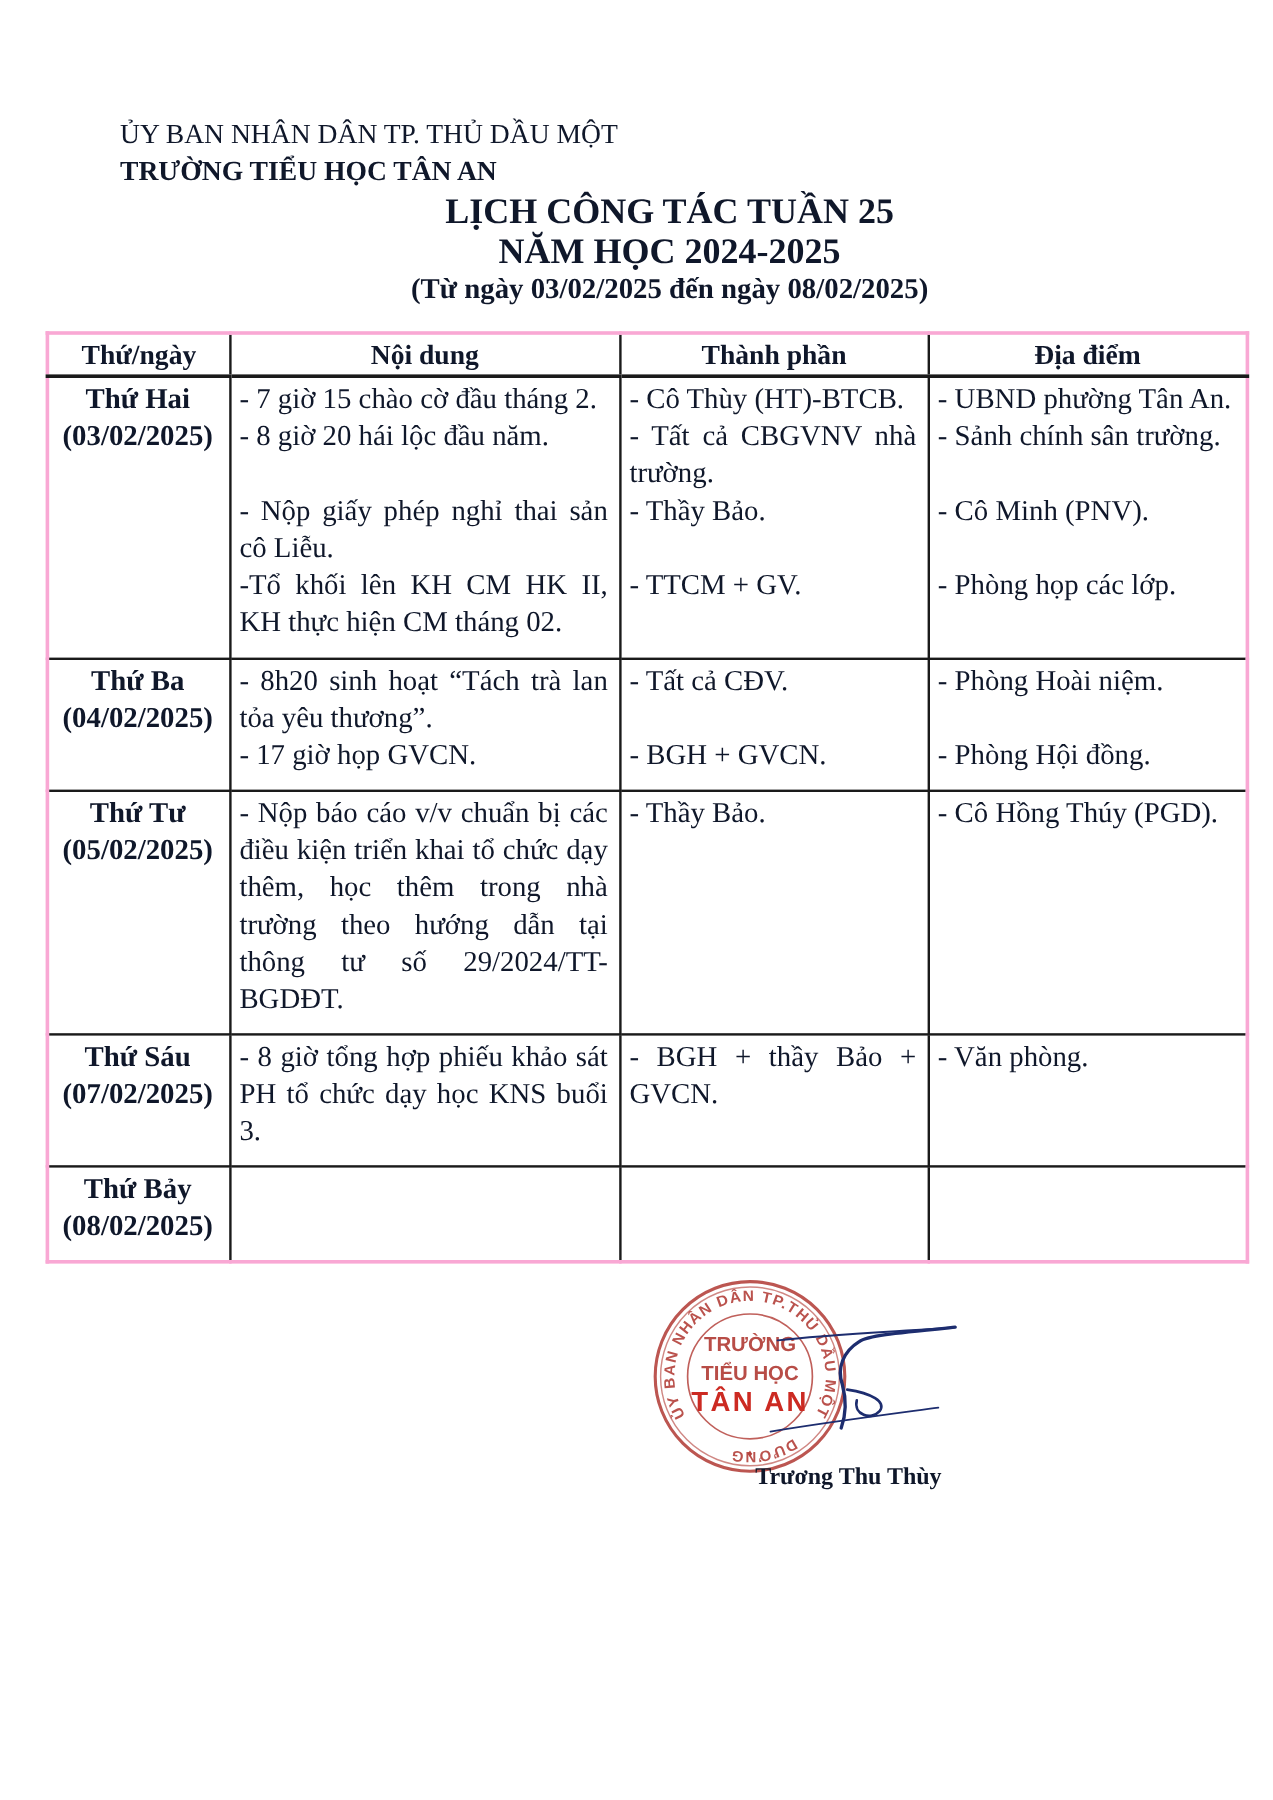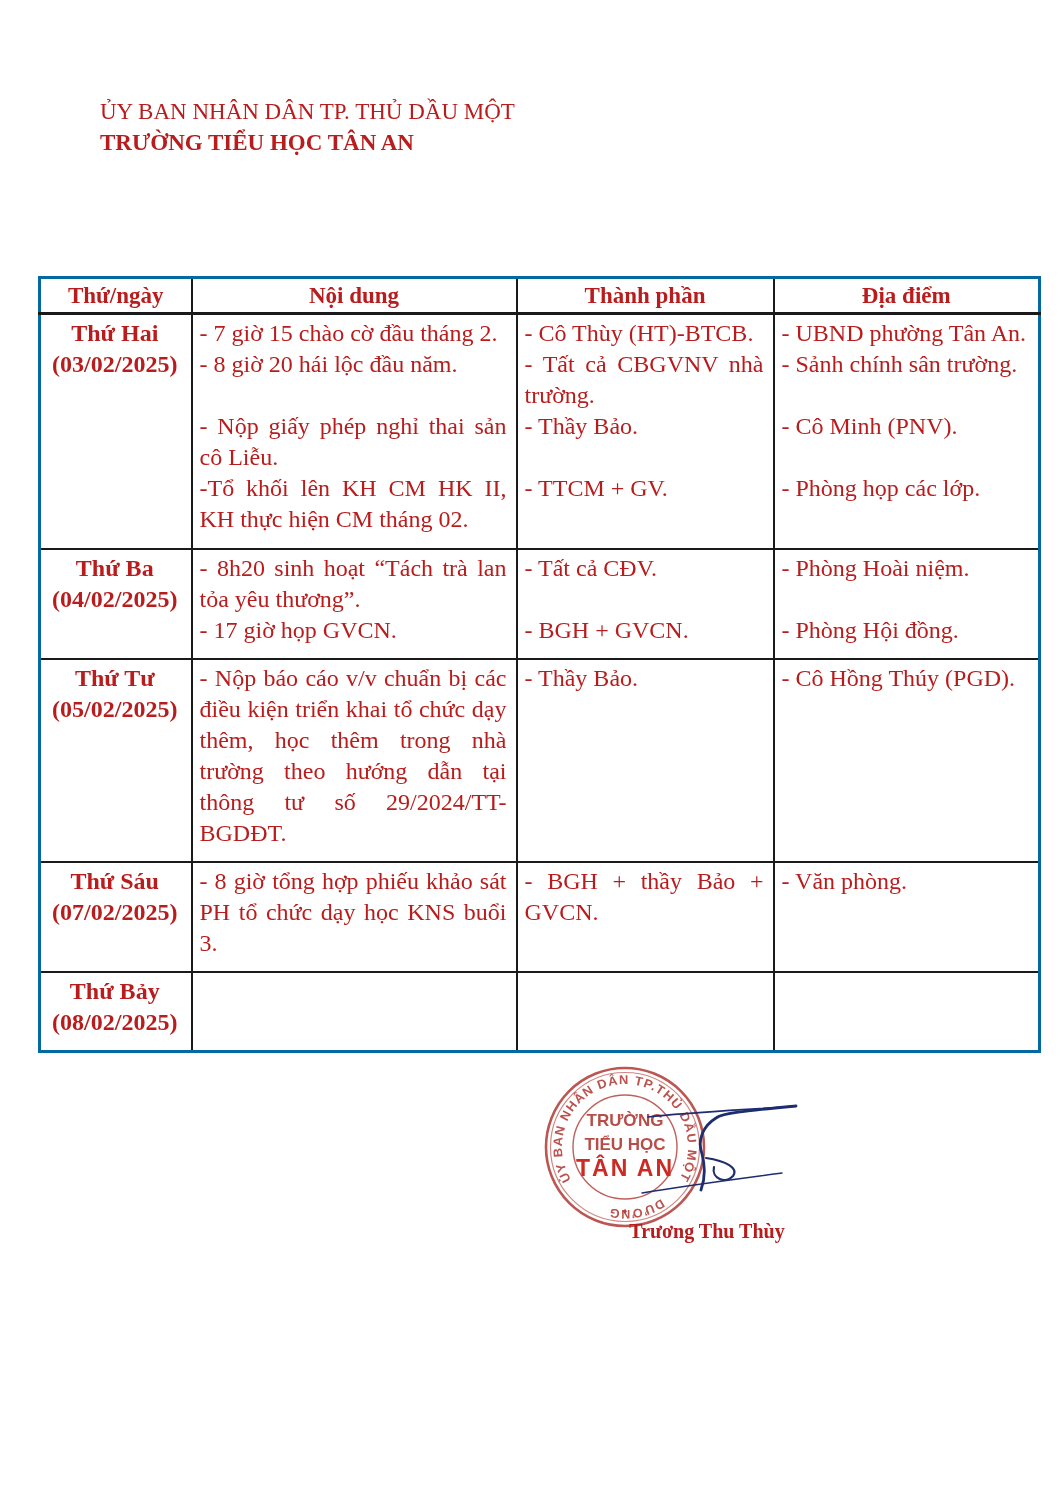--- a/index.html
+++ b/index.html
@@ -1,29 +1,29 @@
 <!DOCTYPE html>
 <html><head>
 <meta charset="utf-8">
 <style>
   html,body{margin:0;padding:0;background:#ffffff;}
   .page{
     position:relative;width:1061px;height:1500px;background:#ffffff;
-    font-family:"Liberation Serif","DejaVu Serif",serif;color:#b91c1c;overflow:hidden;
+    font-family:"Liberation Serif","DejaVu Serif",serif;color:#0f172a;overflow:hidden;
   }
   
   .org{position:absolute;left:100px;top:96px;line-height:31px;font-size:23px;}
   .org .org2{font-weight:bold;}
   .title-block{position:absolute;left:0;top:160px;width:1061px;padding-left:55px;box-sizing:border-box;text-align:center;}
   .title1,.title2{font-size:30px;font-weight:bold;line-height:33px;}
   .title3{font-size:24px;font-weight:bold;line-height:31px;}
   
   table.sched{
     position:absolute;left:38px;top:276px;width:1000px;
-    border-collapse:collapse;table-layout:fixed;border:3px solid #0369a1;
+    border-collapse:collapse;table-layout:fixed;border:3px solid #f9a8d4;
   }
   table.sched th,table.sched td{border:2px solid #1a1a1a;}
   table.sched thead th{
     border-bottom:3px solid #1a1a1a;font-weight:bold;font-size:23px;
     height:31px;padding:1px 2px;text-align:center;
   }
   table.sched td{vertical-align:top;padding:3px 9px 12px 7px;font-size:24px;}
   .ln{line-height:31px;min-height:31px;text-align:justify;}
   .c-loc .ln{text-align:left;}
   .c-day{text-align:center;font-weight:bold;vertical-align:middle;font-size:22px;padding:0 2px;}
@@ -44,20 +44,25 @@
 </head>
 <body>
 
 <div class="page">
 
   <div class="org">
     <div class="org1">ỦY BAN NHÂN DÂN TP. THỦ DẦU MỘT</div>
     <div class="org2">TRƯỜNG TIỂU HỌC TÂN AN</div>
   </div>
 
+  <div class="title-block">
+    <div class="title1">LỊCH CÔNG TÁC TUẦN 25</div>
+    <div class="title2">NĂM HỌC 2024-2025</div>
+    <div class="title3">(Từ ngày 03/02/2025 đến ngày 08/02/2025)</div>
+  </div>
 
   <table class="sched">
     <colgroup>
       <col style="width:152px">
         <col style="width:325px">
         <col style="width:257px">
         <col style="width:266px">
     </colgroup>
     <thead>
       <tr>

